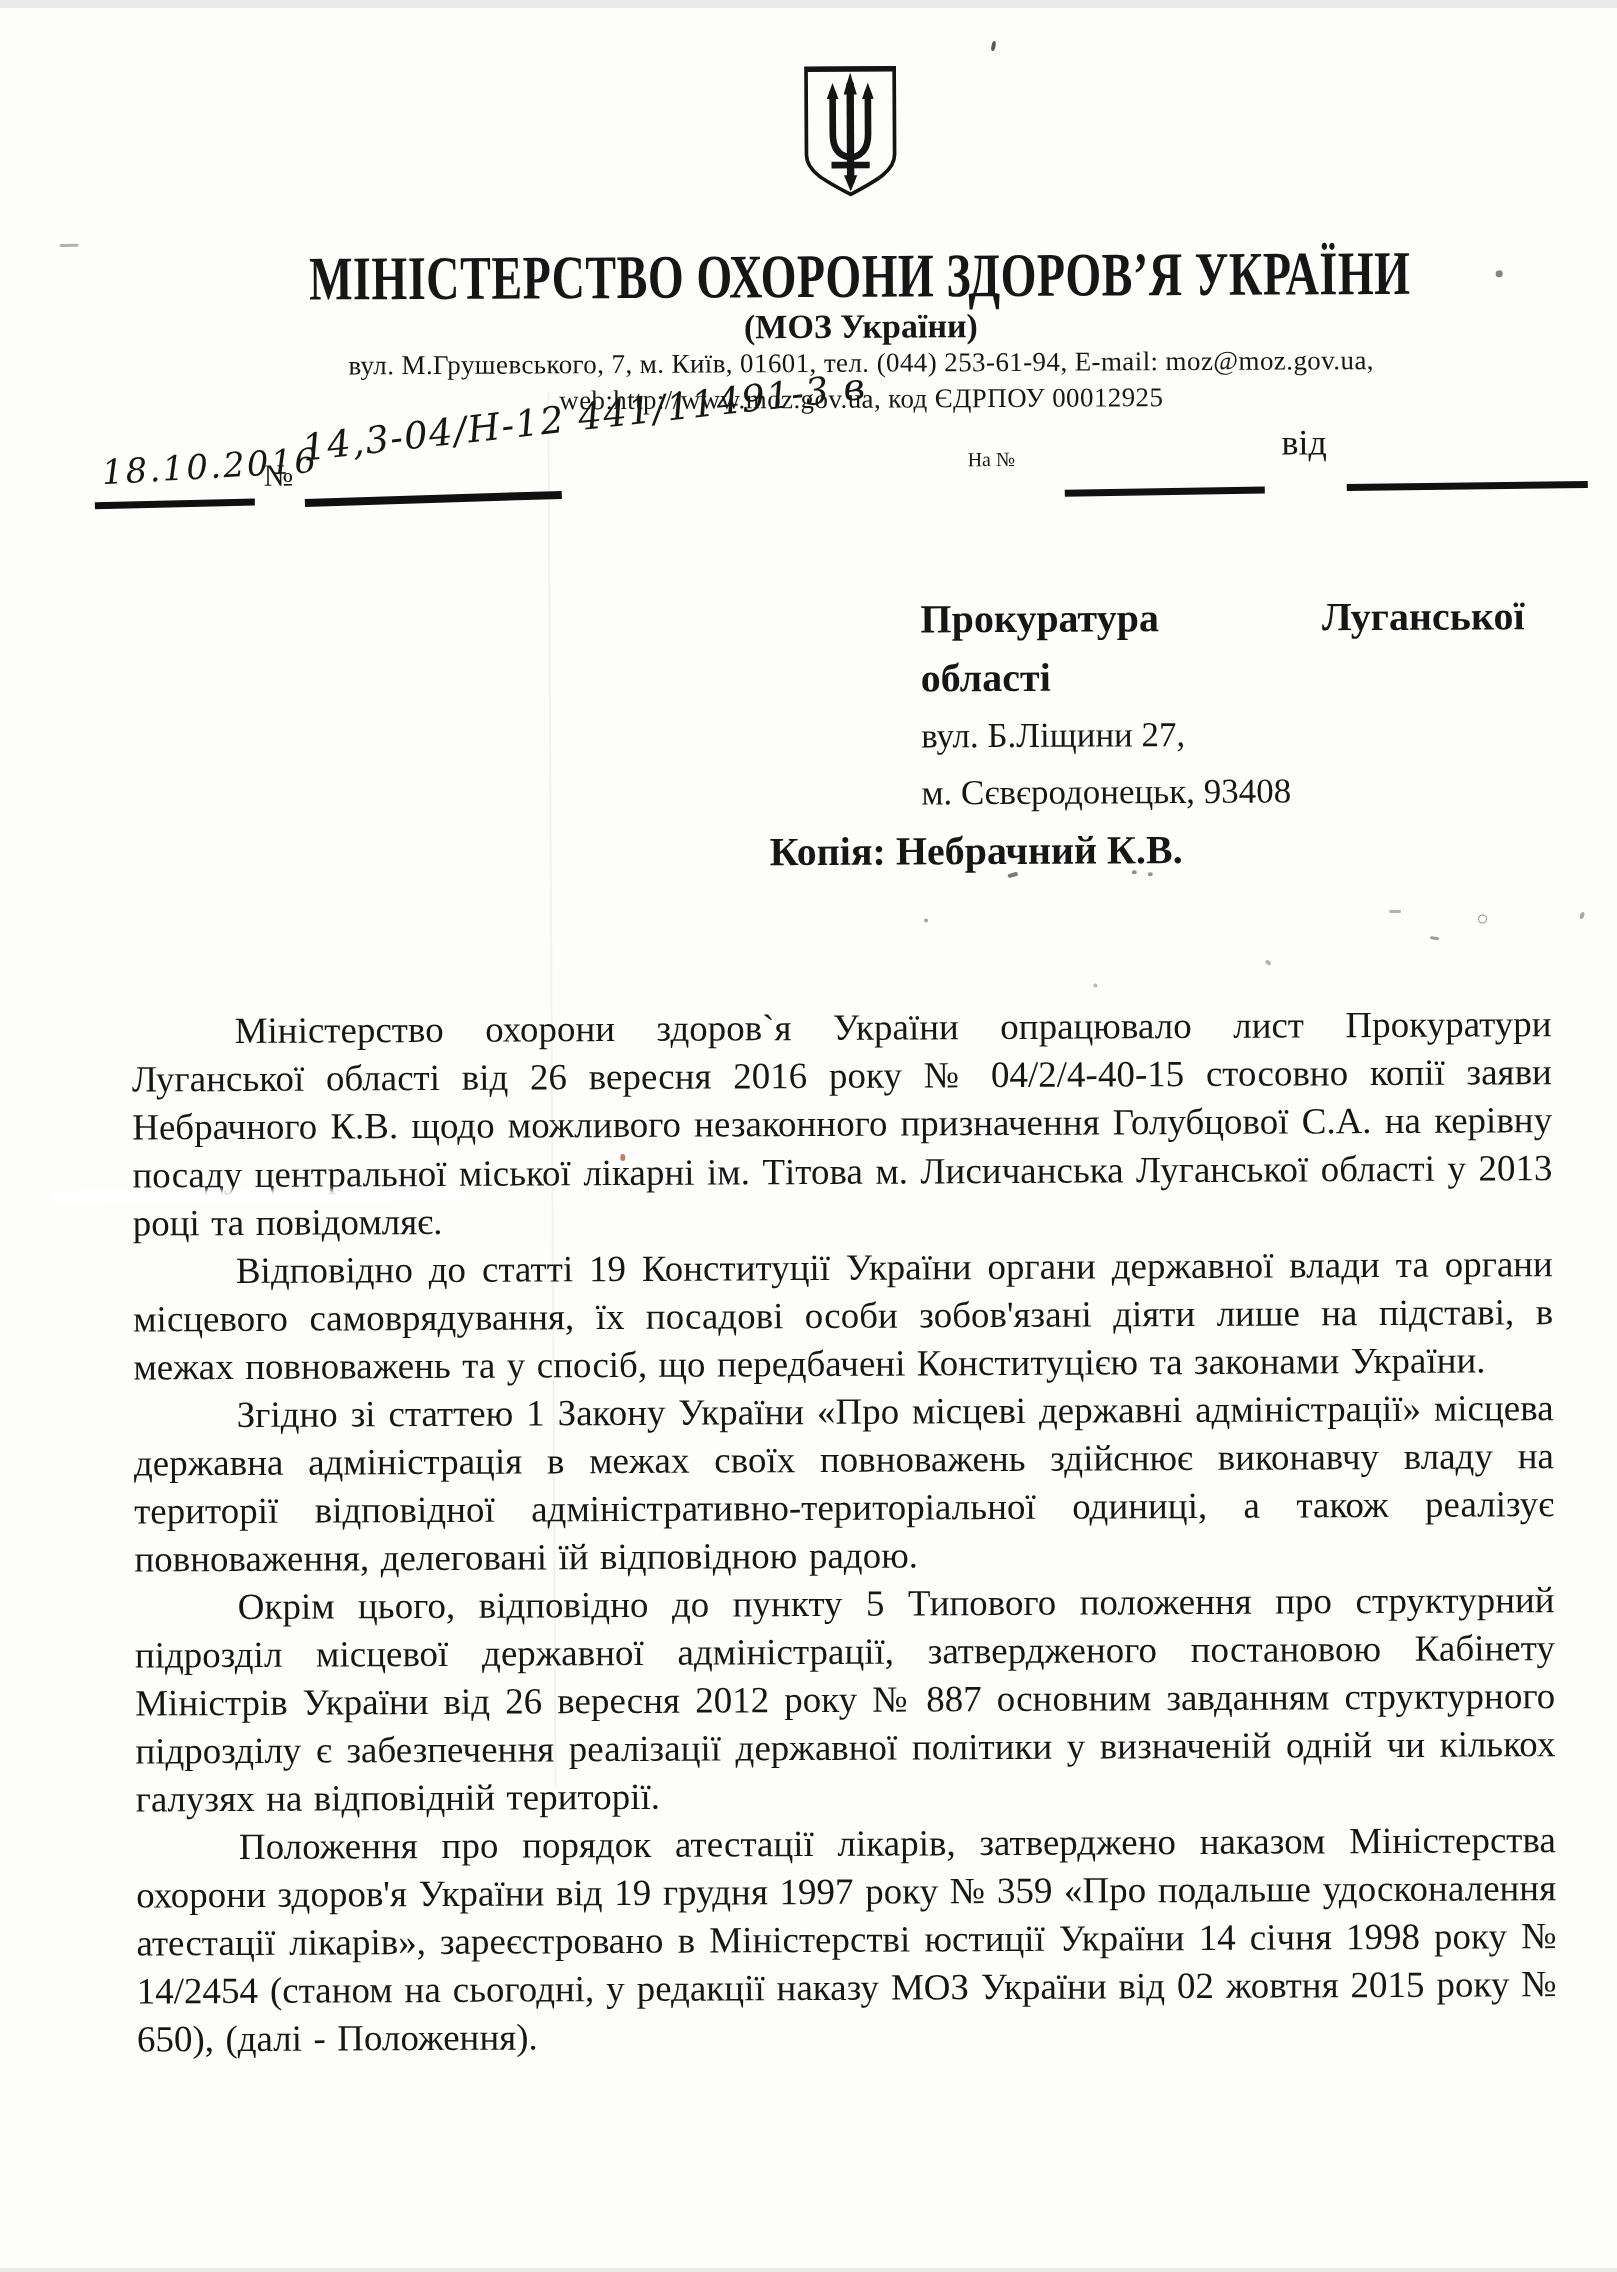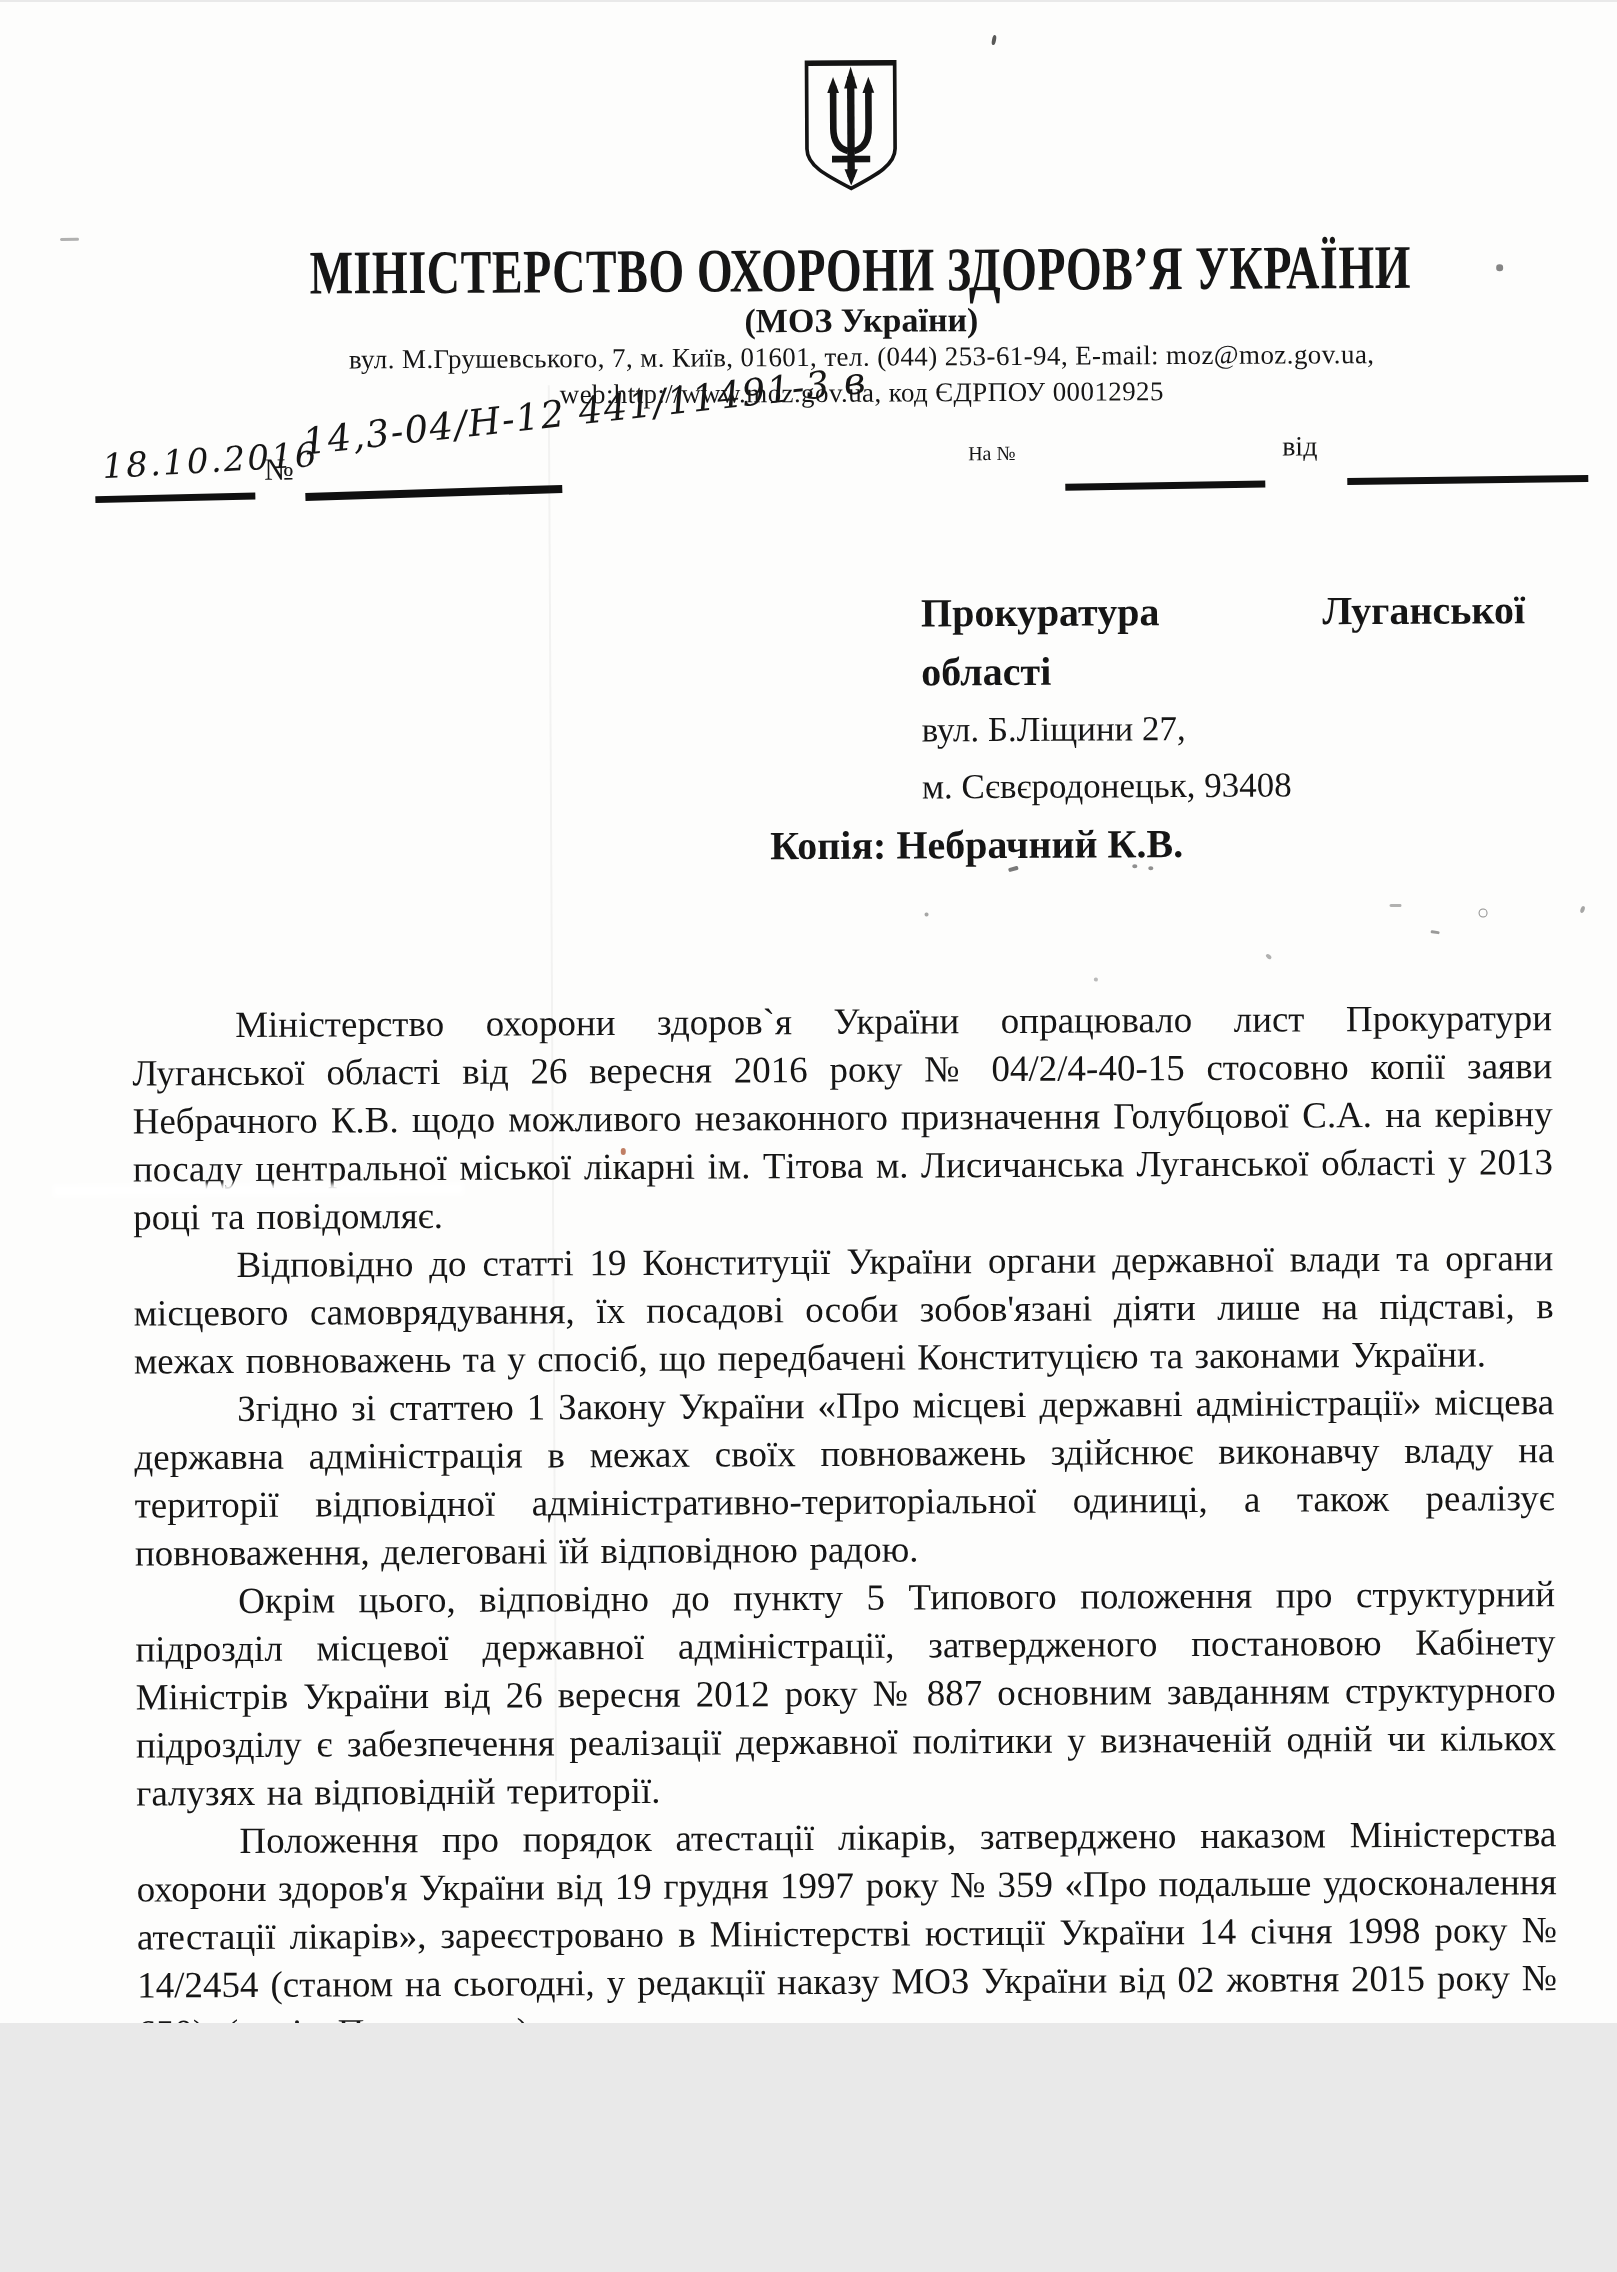--- a/index.html
+++ b/index.html
@@ -1,19 +1,19 @@
 <!DOCTYPE html>
 <html style="font-size:11.8px"><head>
 <meta charset="utf-8">
 <style>
   html,body { margin:0; padding:0; background:#e9e9e9; }
   .page {
     position:relative;
-    width:1617px; height:2021px;
-    margin:2px auto;
+    width:1617px; height:2260px;
+    margin:8px auto;
     background:#fdfdfc;
     overflow:hidden;
     font-family:"Liberation Serif","DejaVu Serif",serif;
     color:#161616;
   }
   .tilt { position:absolute; inset:0; transform:rotate(-0.3deg); transform-origin:50% 40%; }
 
   
   .emblem { position:absolute; left:803px; top:53px; width:103px; height:141px; }
   .ministry-name {
@@ -32,21 +32,21 @@
 
   
   .hw { font-family:"DejaVu Serif","Liberation Serif",serif; font-style:italic; display:inline-block; }
   .ref-date { position:absolute; left:104px; top:435px; font-size:34px; letter-spacing:2.2px; transform:rotate(-3deg); }
   .ref-date-underline { position:absolute; left:97px; top:489px; width:160px; height:7.3px; background:#101010; transform:rotate(-1deg); }
   .ref-no-label { position:absolute; left:266px; top:447px; font-size:31px; }
   .ref-number { position:absolute; left:307px; top:416px; font-size:37px; letter-spacing:1.5px; transform:rotate(-6deg); transform-origin:0 100%; white-space:nowrap; }
   .ref-number-underline { position:absolute; left:307px; top:485px; width:257px; height:8px; background:#101010; transform:rotate(-1.5deg); }
   .reply-no-label { position:absolute; left:970px; top:441px; font-size:20px; }
   .reply-blank-1 { position:absolute; left:1067px; top:482px; width:200px; height:6.6px; background:#111; transform:rotate(-0.6deg); }
-  .reply-from-label { position:absolute; left:1284px; top:431px; font-size:28px; }
+  .reply-from-label { position:absolute; left:1284px; top:416px; font-size:36px; }
   .reply-blank-2 { position:absolute; left:1349px; top:478px; width:241px; height:6.6px; background:#111; transform:rotate(-0.4deg); }
 
   
   .recipient { position:absolute; left:922px; top:582px; width:604px; }
   .recipient .r-line1 { display:flex; justify-content:space-between; font-weight:bold; font-size:40px; line-height:59px; }
   .recipient .r-line2 { font-weight:bold; font-size:40px; line-height:59px; }
   .recipient .r-line3, .recipient .r-line4 { font-size:35px; line-height:57px; }
 
   .copy-line { position:absolute; left:770px; top:820px; font-weight:bold; font-size:40px; white-space:nowrap; }
 

